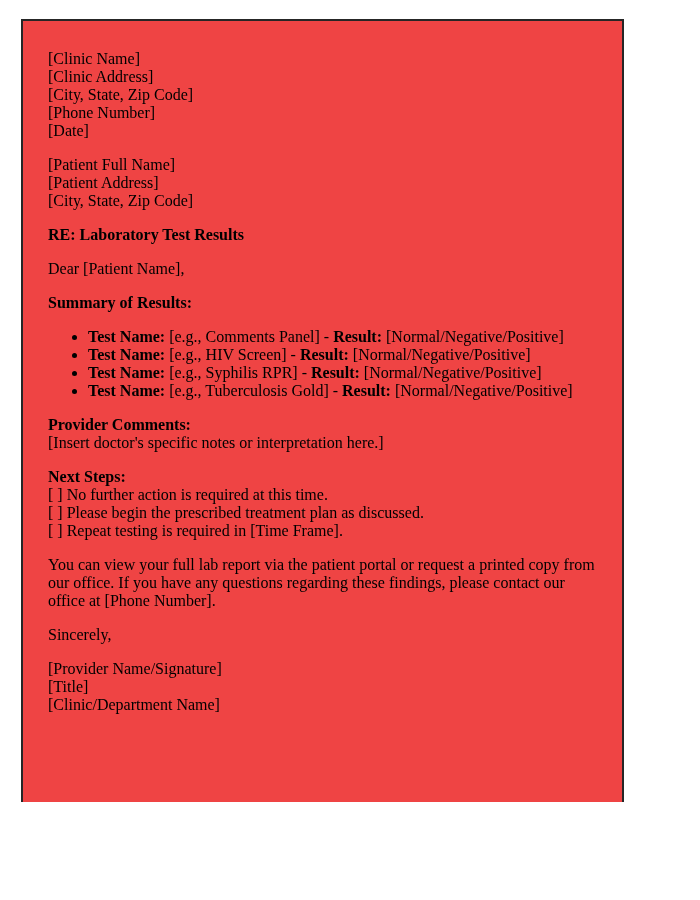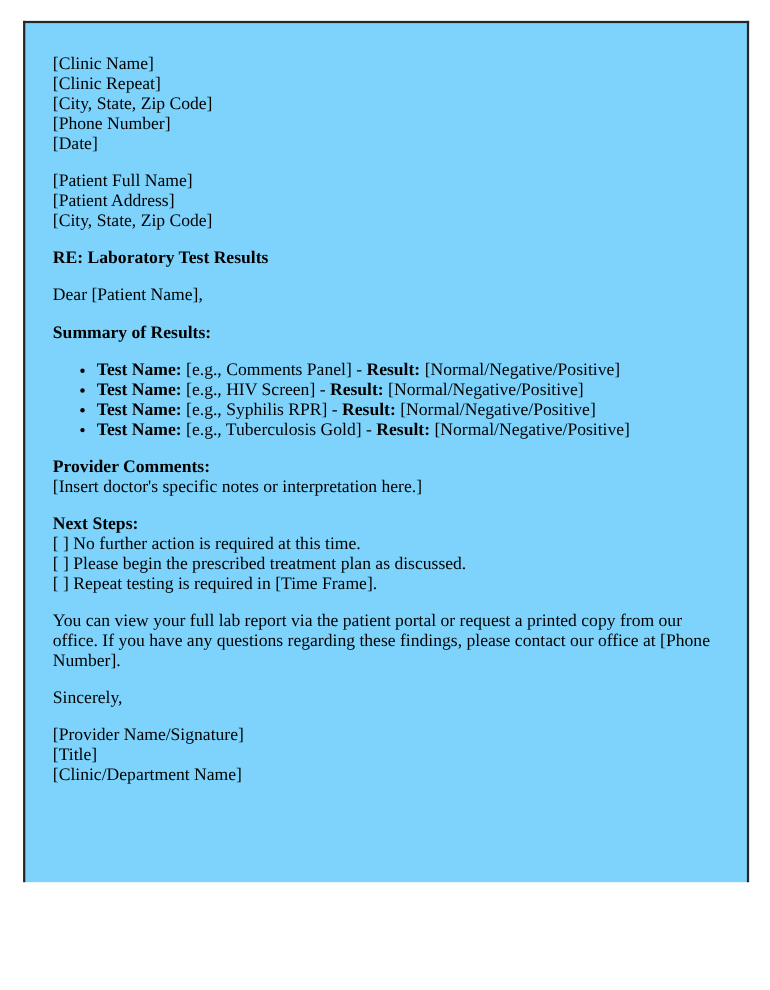--- a/index.html
+++ b/index.html
@@ -16,47 +16,47 @@
     overflow: hidden;
     font-family: "Liberation Serif", "DejaVu Serif", serif;
     font-size: 16px;
     line-height: normal;
     color: #000000;
   }
   .letter {
     position: absolute;
     left: 21px;
     top: 19px;
-    width: 660px;
+    width: 603px;
     height: 783px;
     border: 2px solid #262626;
     border-bottom: none;
     padding: 13px 25px 20px 25px;
-    background: #7dd3fc;
+    background: #ef4444;
   }
   .para {
     margin: 16px 0;
   }
   .bold { font-weight: bold; }
   ul.results-list {
     margin: 16px 0;
     padding-left: 40px;
     list-style-type: disc;
   }
   ul.results-list li { margin: 0; padding: 0; }
 </style>
 </head>
 <body>
 
 <div class="viewport">
   <div class="letter">
 
     <div class="para">
       <div>[Clinic Name]</div>
-      <div>[Clinic Repeat]</div>
+      <div>[Clinic Address]</div>
       <div>[City, State, Zip Code]</div>
       <div>[Phone Number]</div>
       <div>[Date]</div>
     </div>
 
     <div class="para">
       <div>[Patient Full Name]</div>
       <div>[Patient Address]</div>
       <div>[City, State, Zip Code]</div>
     </div>

